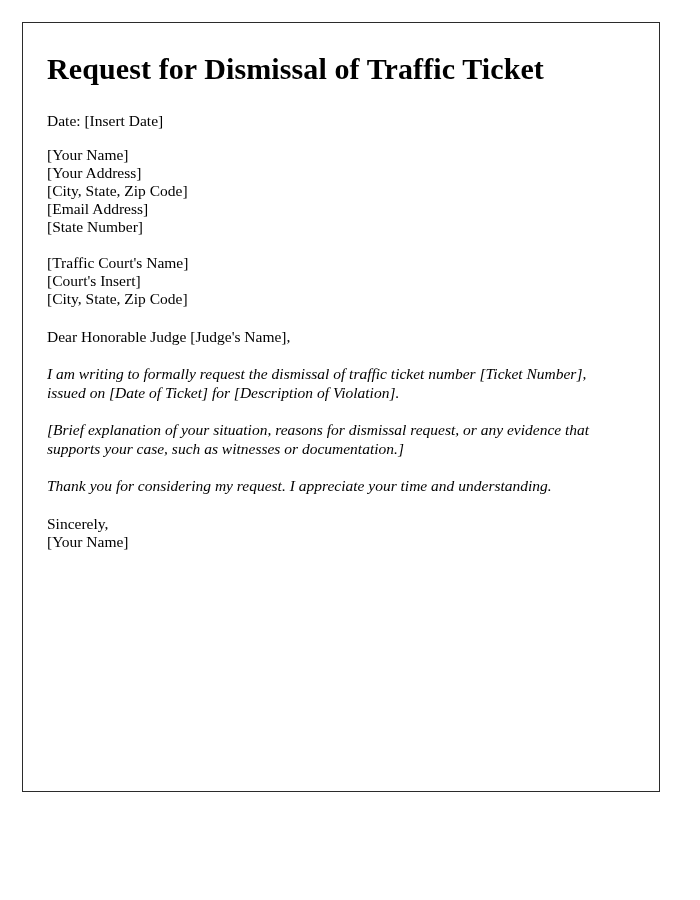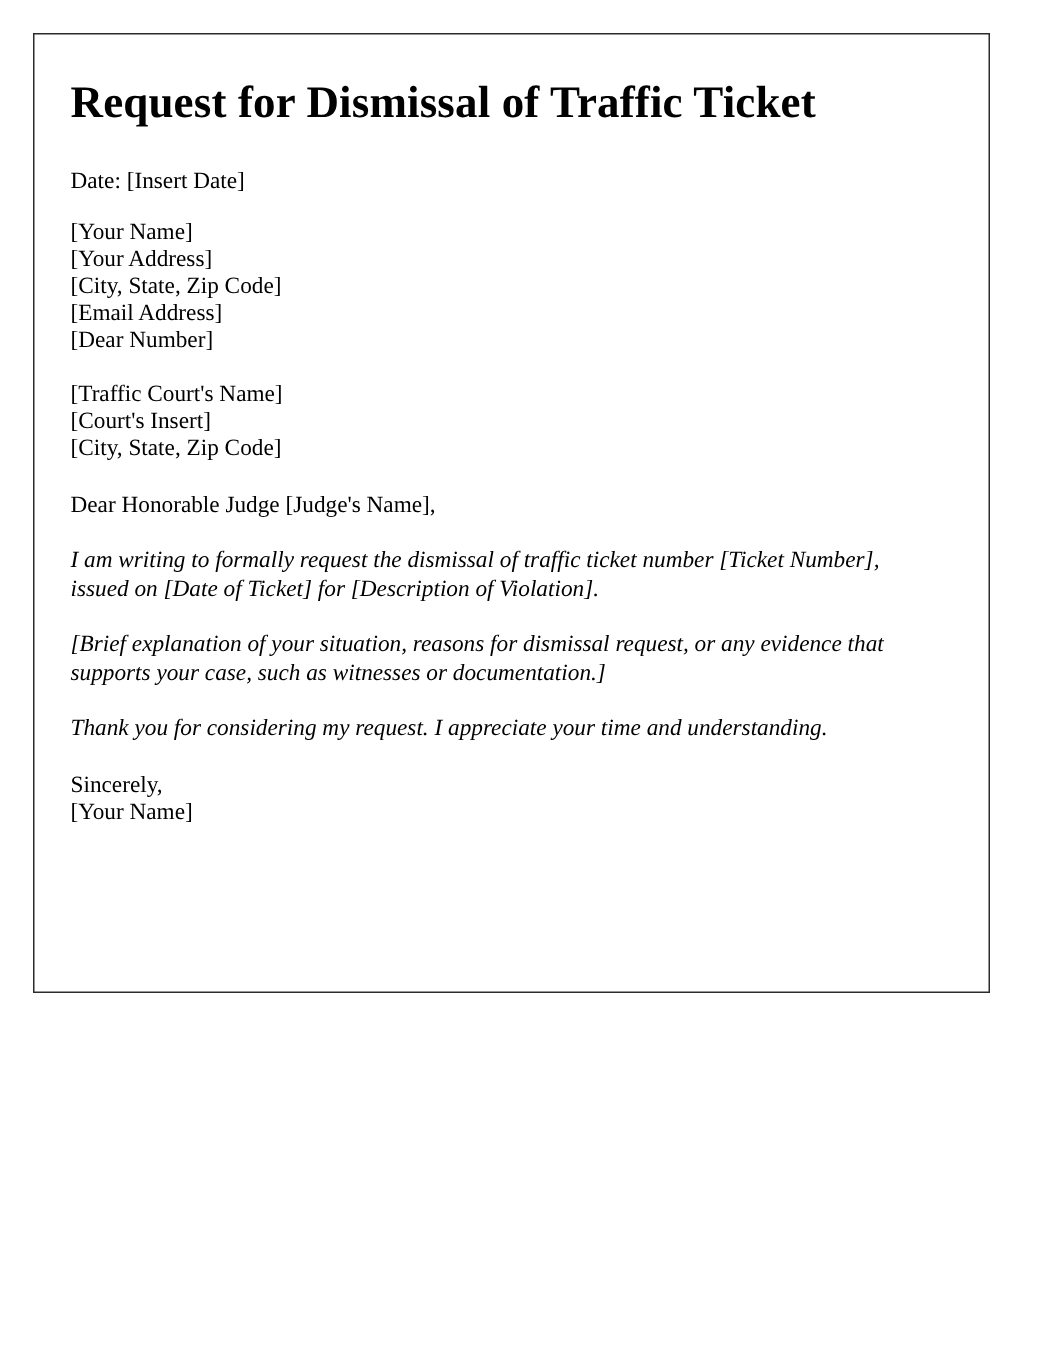--- a/index.html
+++ b/index.html
@@ -13,21 +13,21 @@
     font-family: "Liberation Serif", "DejaVu Serif", serif;
     color: #000000;
     overflow: hidden;
   }
 
   .page-frame {
     position: absolute;
     left: 22px;
     top: 22px;
     width: 638px;
-    height: 640px;
+    height: 770px;
     border: 1.5px solid #2b2b2b;
     background: #ffffff;
     box-sizing: border-box;
   }
 
   .page-content {
     position: absolute;
     left: 24px;
     top: 20px;
     right: 24px;
@@ -104,21 +104,21 @@
 
     <h1 class="doc-title">Request for Dismissal of Traffic Ticket</h1>
 
     <div class="date-line">Date: [Insert Date]</div>
 
     <div class="addr-block">
       <span class="addr-line">[Your Name]</span>
       <span class="addr-line">[Your Address]</span>
       <span class="addr-line">[City, State, Zip Code]</span>
       <span class="addr-line">[Email Address]</span>
-      <span class="addr-line">[Dear Number]</span>
+      <span class="addr-line">[State Number]</span>
     </div>
 
     <div class="recipient-block">
       <span class="addr-line">[Traffic Court's Name]</span>
       <span class="addr-line">[Court's Insert]</span>
       <span class="addr-line">[City, State, Zip Code]</span>
     </div>
 
     <div class="salutation">Dear Honorable Judge [Judge's Name],</div>
 

